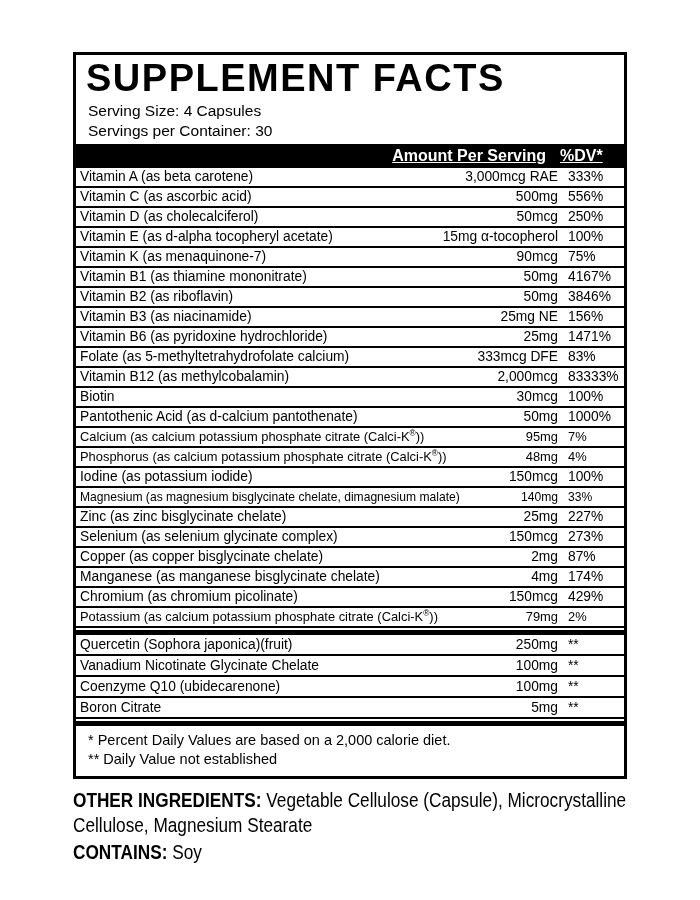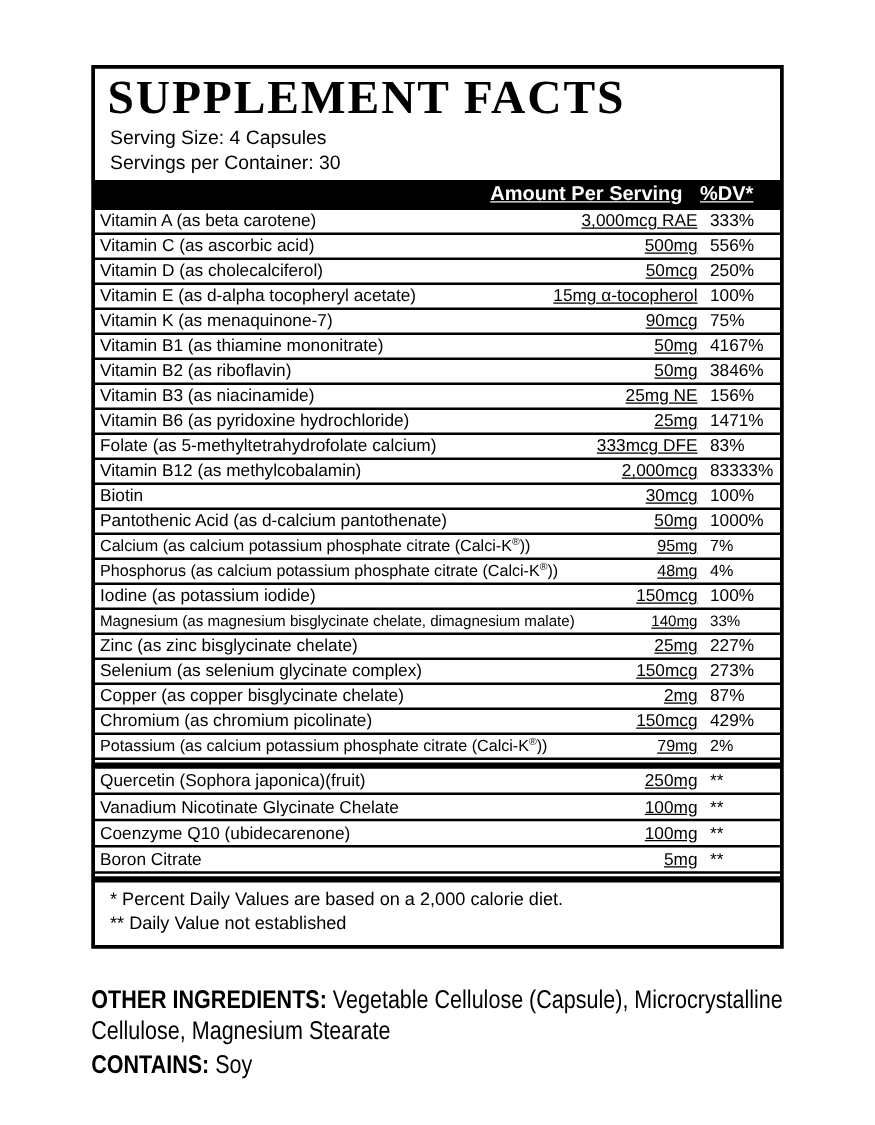--- a/index.html
+++ b/index.html
@@ -19,21 +19,21 @@
   .facts-box {
     position: absolute;
     left: 73px;
     top: 52px;
     width: 554px;
     box-sizing: border-box;
     border: 3px solid #000000;
     background: #ffffff;
   }
   .title {
-    font-family: Liberation Serif, serif;
+    font-family: Liberation Sans, sans-serif;
     font-weight: bold;
     font-size: 38px;
     line-height: 1.05;
     letter-spacing: 1.5px;
     padding: 4px 10px 2px 10px;
     white-space: nowrap;
   }
   .serving-line {
     font-size: 15.5px;
     line-height: 20px;
@@ -61,21 +61,21 @@
     align-items: center;
     gap: 10px;
     padding: 0 4px;
     height: 18px;
     border-bottom: 2px solid #000000;
     font-size: 13.8px;
     white-space: nowrap;
   }
   #rows-botanical .row { height: 19px; }
   .row .n { flex: 1 1 auto; overflow: hidden; }
-  .row .a { flex: 0 0 auto; text-align: center; text-decoration: underline; }
+  .row .a { flex: 0 0 auto; text-align: center; }
   .row .d { flex: 0 0 auto; width: 52px; }
   .row.semi  { font-size: 12.9px; }
   .row.tight { font-size: 12.1px; }
   .row sup { font-size: 0.65em; line-height: 0; }
   .thick-divider {
     height: 5px;
     background: #000000;
     margin-top: 2px;
   }
   .footnotes {
@@ -211,20 +211,25 @@
           <span class="n">Selenium (as selenium glycinate complex)</span>
           <span class="a">150mcg</span>
           <span class="d">273%</span>
         </div>
         <div class="row">
           <span class="n">Copper (as copper bisglycinate chelate)</span>
           <span class="a">2mg</span>
           <span class="d">87%</span>
         </div>
         <div class="row">
+          <span class="n">Manganese (as manganese bisglycinate chelate)</span>
+          <span class="a">4mg</span>
+          <span class="d">174%</span>
+        </div>
+        <div class="row">
           <span class="n">Chromium (as chromium picolinate)</span>
           <span class="a">150mcg</span>
           <span class="d">429%</span>
         </div>
         <div class="row semi">
           <span class="n">Potassium (as calcium potassium phosphate citrate (Calci-K<sup>®</sup>))</span>
           <span class="a">79mg</span>
           <span class="d">2%</span>
         </div>
       </div>

